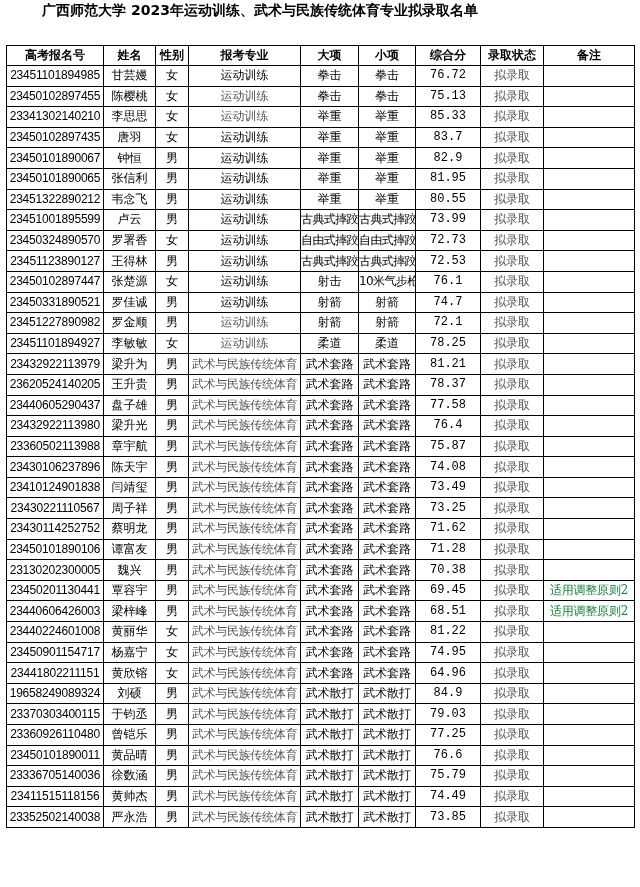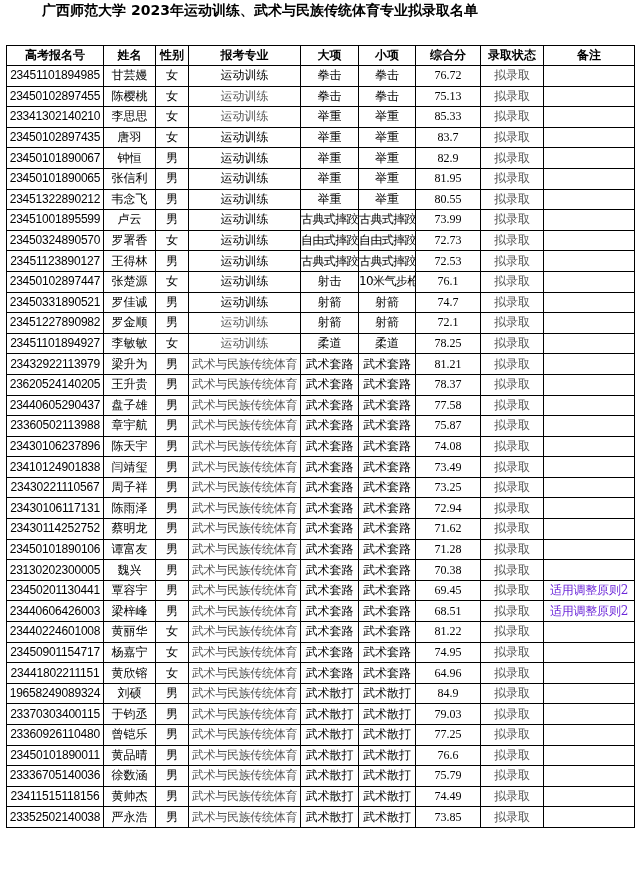--- a/index.html
+++ b/index.html
@@ -8,25 +8,25 @@
   .title { position: absolute; left: 0; top: 2px; width: 520px; text-align: center;
            font-size: 14px; font-weight: bold; letter-spacing: 0px; }
   table.list { position: absolute; left: 6px; top: 45px; border-collapse: collapse;
                table-layout: fixed; width: 628px; }
   table.list th, table.list td { border: 1.5px solid #000; height: 19.6px; padding: 0;
                white-space: nowrap; overflow: hidden; text-align: center;
                font-size: 12px; line-height: 19px; }
   table.list th { font-weight: bold; font-size: 12px; height: 19px; }
   th.c-id { text-align: left; padding-left: 1px; }
   td.c-id { text-align: left; padding-left: 1px; font-family: "Liberation Sans", sans-serif; font-size: 11.5px; letter-spacing: -0.2px; }
-  td.c-score { font-family: Liberation Serif, serif; font-size: 12px; }
+  td.c-score { font-family: Liberation Mono, monospace; font-size: 12px; }
   td.light { color: #555; font-family: "DejaVu Serif", "Liberation Serif", serif; font-size: 11.5px; }
   td.major-w { text-align: left; padding-left: 1px; font-size: 11.5px; letter-spacing: -0.3px; }
   td.status { color: #555; font-family: "DejaVu Serif", "Liberation Serif", serif; font-size: 11.5px; }
-  td.note { text-align: left; padding-left: 2px; color: #6d28d9; font-family: "DejaVu Serif", "Liberation Serif", serif; font-size: 11px; letter-spacing: -0.2px; }
+  td.note { text-align: left; padding-left: 2px; color: #15803d; font-family: "DejaVu Serif", "Liberation Serif", serif; font-size: 11px; letter-spacing: -0.2px; }
   td.tight { font-size: 11px; letter-spacing: -0.6px; }
 </style>
 </head>
 <body>
 
 <div class="title">广西师范大学 2023年运动训练、武术与民族传统体育专业拟录取名单</div>
 
 <table class="list">
   <colgroup>
     <col style="width:97px">
@@ -234,20 +234,31 @@
         <td>盘子雄</td>
         <td>男</td>
         <td class="light major-w">武术与民族传统体育</td>
         <td>武术套路</td>
         <td>武术套路</td>
         <td class="c-score">77.58</td>
         <td class="status">拟录取</td>
         <td class="note"></td>
       </tr>
       <tr>
+        <td class="c-id">23432922113980</td>
+        <td>梁升光</td>
+        <td>男</td>
+        <td class="light major-w">武术与民族传统体育</td>
+        <td>武术套路</td>
+        <td>武术套路</td>
+        <td class="c-score">76.4</td>
+        <td class="status">拟录取</td>
+        <td class="note"></td>
+      </tr>
+      <tr>
         <td class="c-id">23360502113988</td>
         <td>章宇航</td>
         <td>男</td>
         <td class="light major-w">武术与民族传统体育</td>
         <td>武术套路</td>
         <td>武术套路</td>
         <td class="c-score">75.87</td>
         <td class="status">拟录取</td>
         <td class="note"></td>
       </tr>
@@ -274,31 +285,20 @@
         <td class="note"></td>
       </tr>
       <tr>
         <td class="c-id">23430221110567</td>
         <td>周子祥</td>
         <td>男</td>
         <td class="light major-w">武术与民族传统体育</td>
         <td>武术套路</td>
         <td>武术套路</td>
         <td class="c-score">73.25</td>
-        <td class="status">拟录取</td>
-        <td class="note"></td>
-      </tr>
-      <tr>
-        <td class="c-id">23430106117131</td>
-        <td>陈雨泽</td>
-        <td>男</td>
-        <td class="light major-w">武术与民族传统体育</td>
-        <td>武术套路</td>
-        <td>武术套路</td>
-        <td class="c-score">72.94</td>
         <td class="status">拟录取</td>
         <td class="note"></td>
       </tr>
       <tr>
         <td class="c-id">23430114252752</td>
         <td>蔡明龙</td>
         <td>男</td>
         <td class="light major-w">武术与民族传统体育</td>
         <td>武术套路</td>
         <td>武术套路</td>

